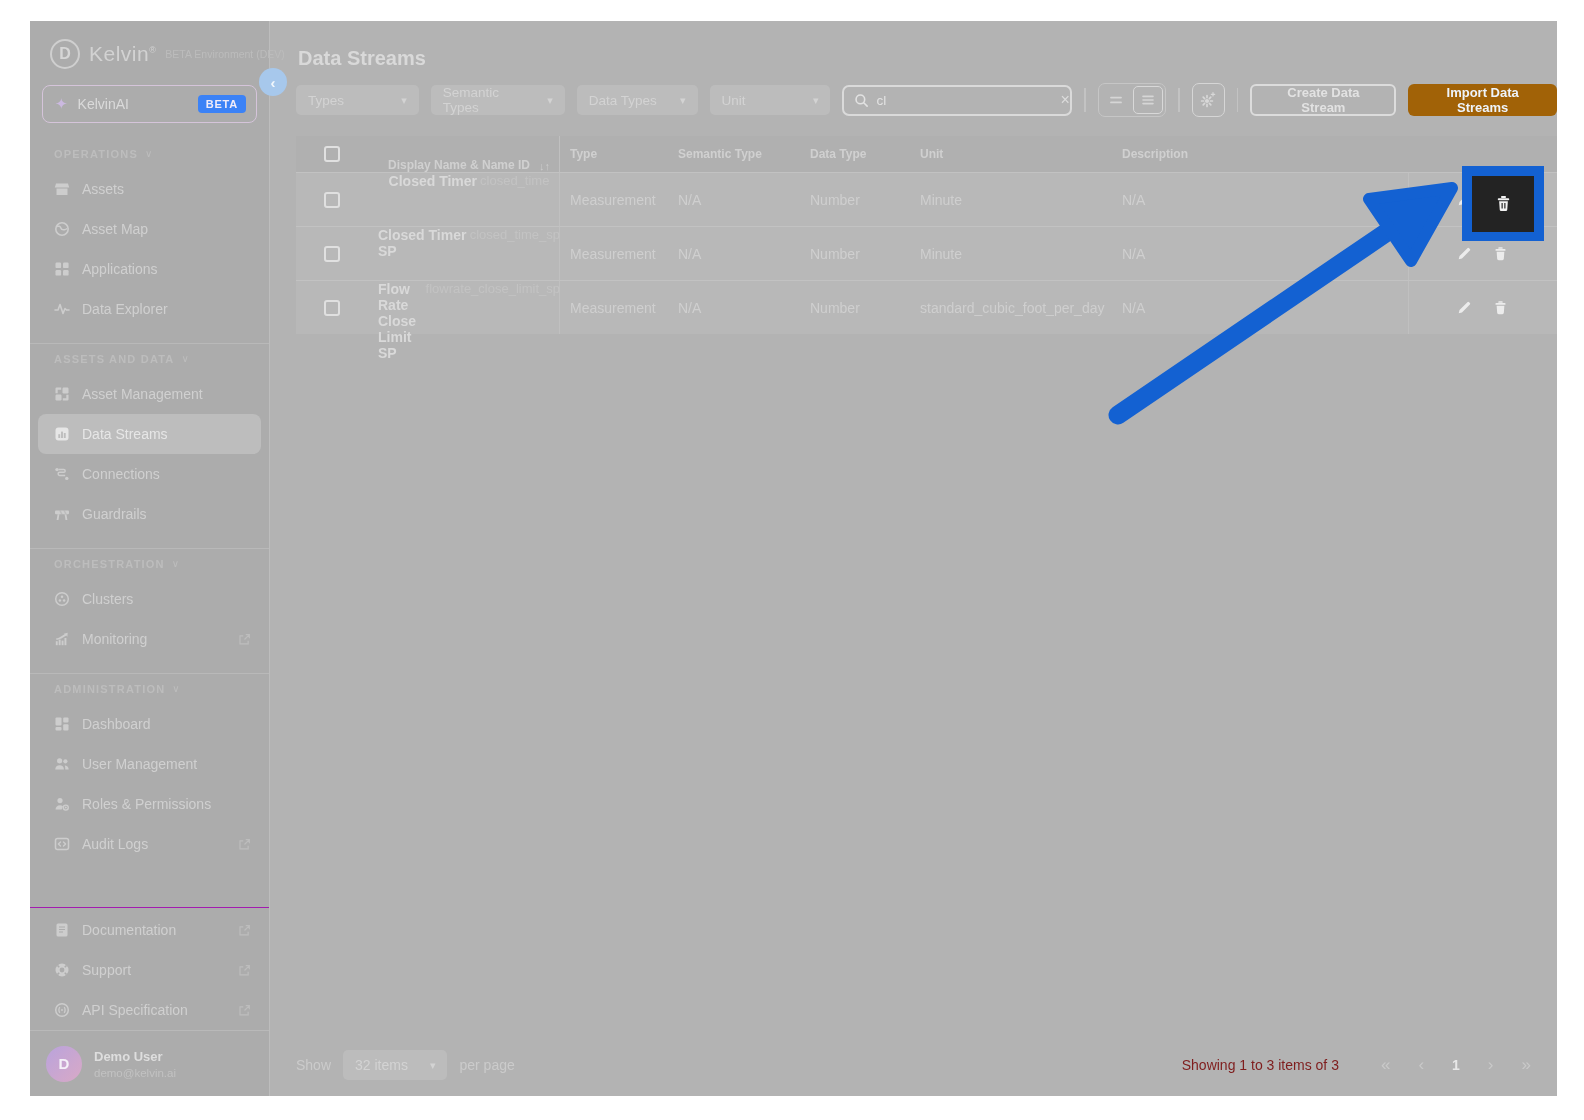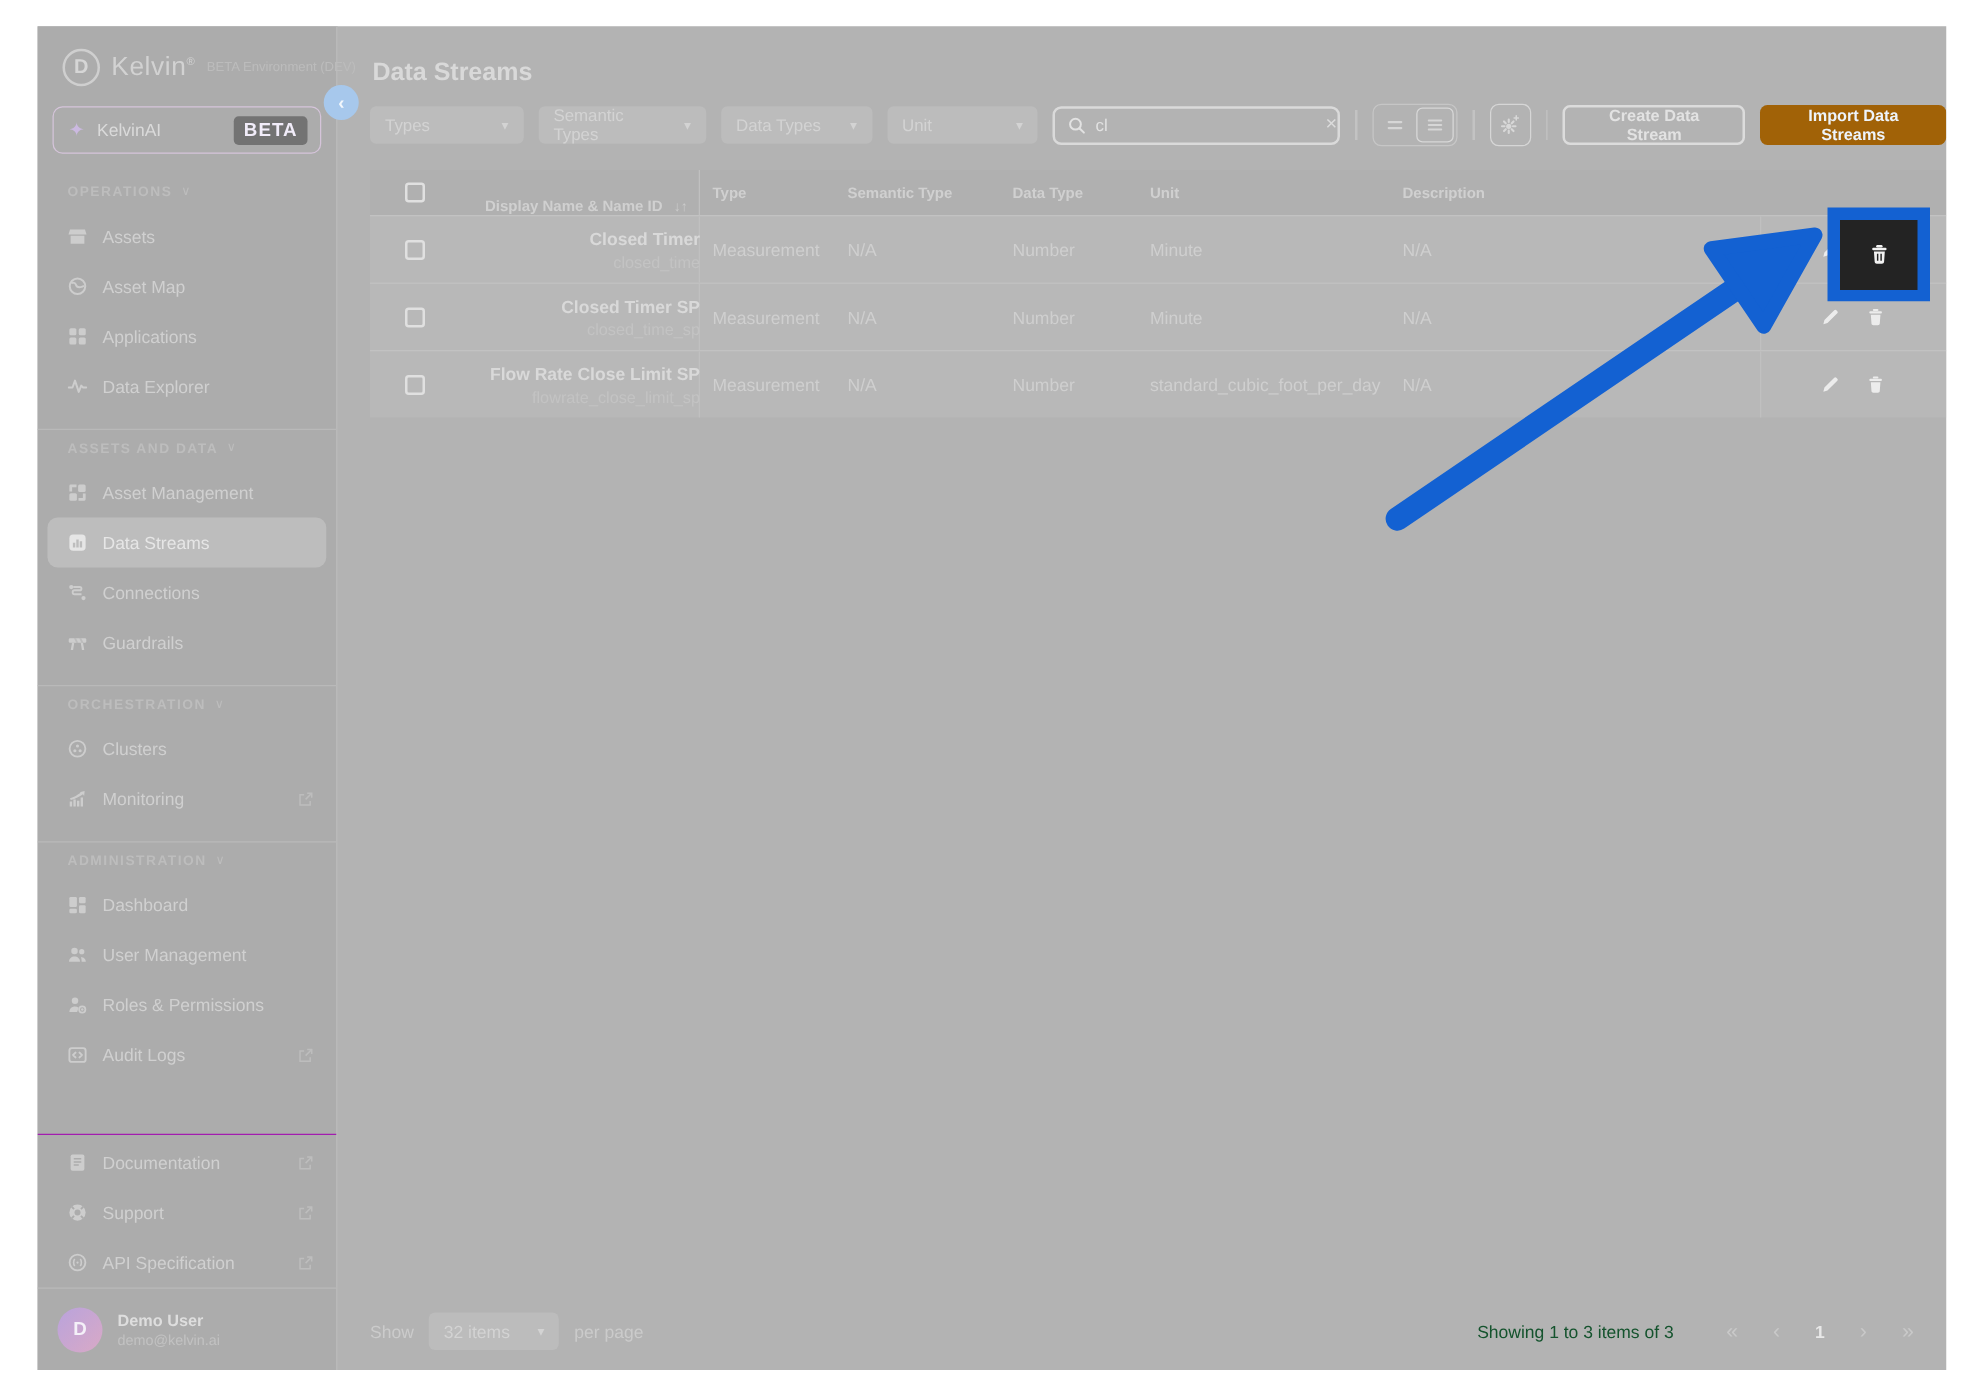--- a/index.html
+++ b/index.html
@@ -9,21 +9,21 @@
   
   .sidebar { position:absolute; left:0; top:0; width:240px; height:1075px; background:#acacac; border-right:1px solid #bdbdbd; display:flex; flex-direction:column; }
   .logo-row { display:flex; align-items:center; gap:9px; padding:18px 16px 6px 20px; }
   .logo-circle { width:30px; height:30px; border:2px solid #cfcfcf; border-radius:50%; color:#d6d6d6; font-size:16px; font-weight:bold; display:flex; align-items:center; justify-content:center; flex:0 0 auto; }
   .brand-name { color:#d2d2d2; font-size:21px; letter-spacing:.5px; }
   .brand-name sup { font-size:9px; }
   .brand-env { color:#bcbcbc; font-size:10.5px; white-space:nowrap; }
   .kelvinai-card { margin:10px 12px 2px 12px; height:38px; border:1px solid #d5c4da; border-radius:8px; display:flex; align-items:center; gap:10px; padding:0 10px 0 12px; }
   .sparkle { color:#cbb9e0; font-size:15px; }
   .kelvinai-label { color:#dadada; font-size:14px; }
-  .beta-badge { margin-left:auto; background:#737373; color:#f1ecf9; font-size:15px; font-weight:bold; letter-spacing:.8px; border-radius:4px; padding:3px 8px; }
+  .beta-badge { margin-left:auto; background:#3b82f6; color:#f1ecf9; font-size:11px; font-weight:bold; letter-spacing:.8px; border-radius:4px; padding:3px 8px; }
   .nav-section { margin-top:14px; }
   .nav-section.bordered { border-top:1px solid #b9b9b9; }
   .section-label { height:30px; line-height:30px; padding:0 24px; color:#bdbdbd; font-size:11px; font-weight:bold; letter-spacing:1.2px; display:flex; align-items:center; gap:7px; }
   .section-caret { font-size:10px; font-weight:normal; }
   .nav-item { height:40px; margin:0 8px; border-radius:8px; display:flex; align-items:center; gap:12px; padding:0 10px 0 16px; color:#d0d0d0; font-size:14px; cursor:pointer; }
   .nav-item.active { background:#bdbdbd; color:#e6e6e6; }
   .nav-icon { width:16px; height:16px; flex:0 0 auto; color:#cdcdcd; display:flex; align-items:center; justify-content:center; }
   .nav-item.active .nav-icon { color:#e6e6e6; }
   .ext-icon { margin-left:auto; color:#bdbdbd; width:13px; height:13px; }
   .spacer { flex:1 1 auto; }
@@ -50,40 +50,40 @@
   .view-btn.selected { border:1.5px solid #d8d8d8; }
   .icon-btn { width:34px; height:34px; border:1.5px solid #d6d6d6; border-radius:7px; display:flex; align-items:center; justify-content:center; color:#d8d8d8; cursor:pointer; }
   .btn-outline { height:32px; border:2px solid #dcdcdc; border-radius:6px; color:#e2e2e2; font-size:13px; font-weight:bold; display:flex; align-items:center; padding:0 14px; background:transparent; cursor:pointer; font-family:"Liberation Sans",sans-serif; }
   .btn-primary { height:32px; border:none; border-radius:6px; background:#a16207; color:#eef4fb; font-size:13px; font-weight:bold; display:flex; align-items:center; padding:0 14px; cursor:pointer; font-family:"Liberation Sans",sans-serif; }
 
   
   .table { position:absolute; left:26px; top:115px; width:1261px; }
   .thead { height:36px; background:#b0b0b0; display:flex; align-items:center; color:#d0d0d0; font-size:12px; font-weight:bold; }
   .trow { height:54px; background:#b8b8b8; display:flex; align-items:center; color:#cfcfcf; font-size:14px; border-top:1px solid #c2c2c2; }
   .col-cb { width:82px; display:flex; justify-content:flex-start; padding-left:28px; align-self:stretch; align-items:center; }
-  .col-name { width:182px; box-shadow:inset -1px 0 0 #c0c0c0; align-self:stretch; display:flex; flex-direction:column; justify-content:center; gap:3px;align-items:flex-end; }
+  .col-name { width:182px; box-shadow:inset -1px 0 0 #c0c0c0; align-self:stretch; display:flex; flex-direction:row; justify-content:center; gap:3px; }
   .col-type { width:108px; padding-left:10px; }
   .col-sem { width:132px; padding-left:10px; }
   .col-dt { width:110px; padding-left:10px; }
   .col-unit { width:202px; padding-left:10px; }
   .col-desc { width:296px; padding-left:10px; }
   .col-actions { width:149px; box-shadow:inset 1px 0 0 #c0c0c0; align-self:stretch; display:flex; align-items:center; justify-content:center; gap:20px; color:#e6e6e6; }
   .checkbox { width:16px; height:16px; border:2px solid #e0e0e0; border-radius:3px; cursor:pointer; }
   .sort-icon { font-size:11px; margin-left:6px; font-weight:normal; color:#cccccc; }
   .dn { font-weight:bold; color:#d9d9d9; font-size:14px; }
   .nid { color:#c3c3c3; font-size:13px; }
   .action-icon { width:16px; height:16px; color:#ececec; cursor:pointer; display:flex; align-items:center; justify-content:center; }
 
   
   .page-footer { position:absolute; left:26px; right:26px; bottom:14px; height:34px; display:flex; align-items:center; color:#cbcbcb; font-size:14px; }
   .show-select { margin:0 12px; height:30px; background:#bcbcbc; border-radius:5px; color:#d3d3d3; display:flex; align-items:center; gap:12px; padding:0 12px; cursor:pointer; }
   .pagination { margin-left:auto; display:flex; align-items:center; gap:28px; }
   .pg-chev { color:#c9c9c9; font-size:17px; cursor:pointer; }
   .pg-num { color:#e8e8e8; font-size:14px; font-weight:bold; cursor:pointer; }
-  .pg-summary { color:#14532d; font-size:14px; margin-right:14px;margin-left:36px; }
+  .pg-summary { color:#7f1d1d; font-size:14px; margin-right:14px;margin-left:36px; }
 
   
   .annotation-svg { position:absolute; left:0; top:0; width:1527px; height:1075px; z-index:40; pointer-events:none; }
   .highlight-box { position:absolute; left:1432px; top:145px; width:82px; height:75px; background:#1361D2; z-index:50; display:flex; align-items:center; justify-content:center; }
   .highlight-inner { width:62px; height:56px; background:#232323; display:flex; align-items:center; justify-content:center; color:#f2f2f2; }
   svg { display:block; }
 </style>
 </head>
 <body>
 

